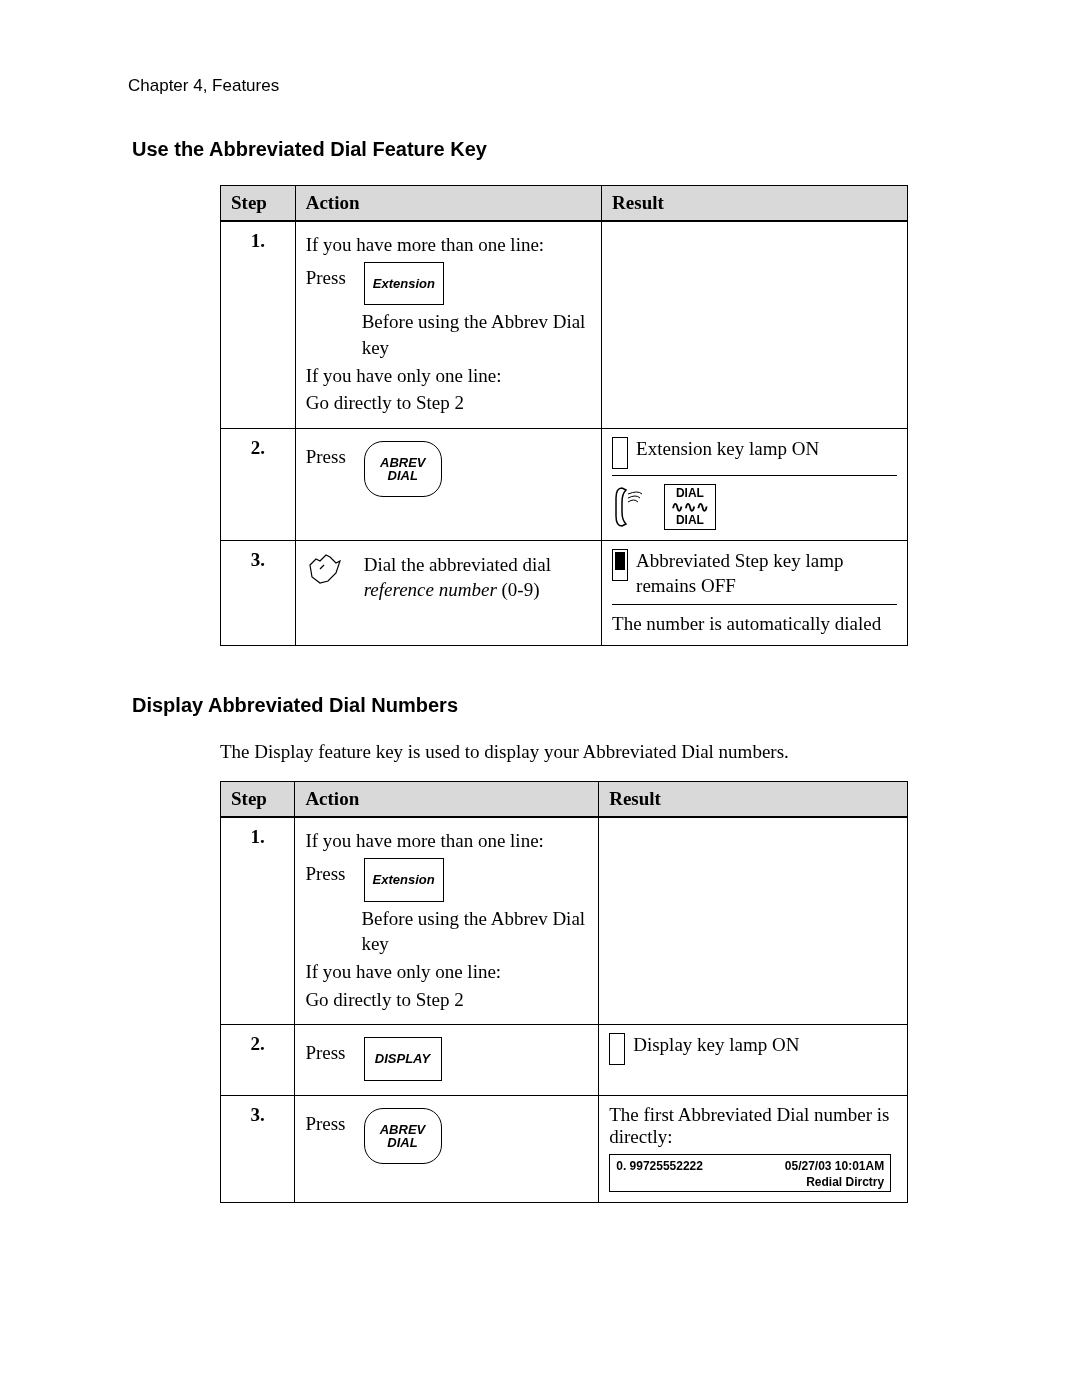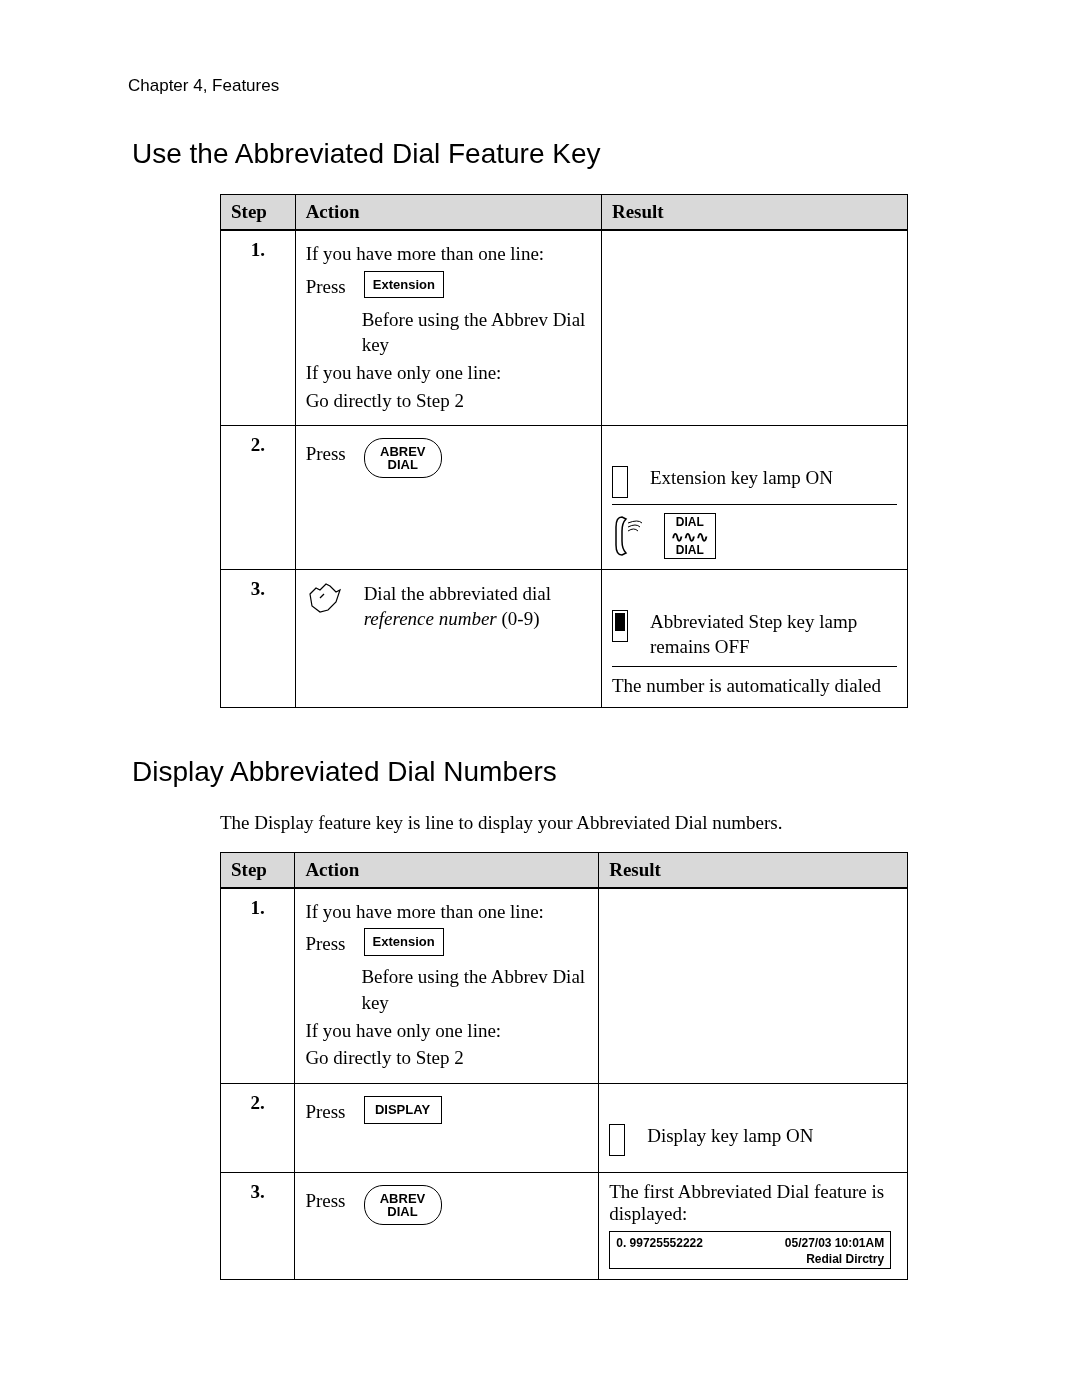--- a/index.html
+++ b/index.html
@@ -18,22 +18,22 @@
     padding: 64px 128px 64px 128px;
   }
   .chapter-header {
     font-family: Arial, Helvetica, sans-serif;
     font-size: 17px;
     margin-bottom: 42px;
     margin-top: 12px;
   }
   .section-heading {
     font-family: Arial, Helvetica, sans-serif;
-    font-weight: normal;
-    font-size: 28px;
+    font-weight: bold;
+    font-size: 20px;
     margin: 0 0 24px 4px;
   }
   .para {
     font-size: 19px;
     margin: 0 0 18px 92px;
   }
   
   table.proc {
     border-collapse: collapse;
     width: 688px;
@@ -64,47 +64,48 @@
     display: flex;
     align-items: flex-start;
     gap: 18px;
     margin: 4px 0 4px 0;
   }
   .press-row > .word { flex: 0 0 auto; line-height: 32px; }
   
   .key-btn {
     display: inline-block;
     border: 1.5px solid #000;
-    padding: 6px 8px;
+    padding: 14px 8px;
     font-family: Arial, Helvetica, sans-serif;
     font-weight: bold;
     font-size: 13px;
     line-height: 1.05;
     text-align: center;
     min-width: 60px;
+    font-style: italic;
   }
   .key-btn.small2 { line-height: 1.0; border-radius: 19px; }
   
   .lamp {
     display: inline-block;
     width: 14px;
     height: 30px;
     border: 1.5px solid #000;
     vertical-align: middle;
     margin-right: 8px;
   }
   .lamp.filled::after {
     content:"";
     display:block;
     width: 10px;
     height: 18px;
     background:#000;
     margin:2px auto 0 auto;
   }
-  .result-row { display:flex; align-items:flex-start; gap:14px; margin-bottom:6px;margin-top:32px; }
+  .result-row { display:flex; align-items:flex-start; margin-bottom:6px; }
   .result-text { flex:1; line-height:1.3; }
   .divider { border-top:1.5px solid #000; margin:6px 0 8px 0; }
   
   .handset-block { display:flex; align-items:center; gap:18px; }
   .handset-svg { width:34px; height:46px; }
   .tonebox {
     border:1.5px solid #000;
     font-family: Arial, Helvetica, sans-serif;
     font-weight:bold;
     font-size:12px;
@@ -239,21 +240,21 @@
           </div>
           <div class="divider"></div>
           <div>The number is automatically dialed</div>
         </td>
       </tr>
     </tbody>
   </table>
 
   <h2 class="section-heading">Display Abbreviated Dial Numbers</h2>
 
-  <p class="para">The Display feature key is line to display your Abbreviated Dial numbers.</p>
+  <p class="para">The Display feature key is used to display your Abbreviated Dial numbers.</p>
 
   <table class="proc">
     <thead>
       <tr>
         <th class="col-step">Step</th>
         <th class="col-action">Action</th>
         <th class="col-result">Result</th>
       </tr>
     </thead>
     <tbody>
@@ -294,21 +295,21 @@
         <td class="col-action">
           <div class="press-row">
             <span class="word">Press</span>
             <span class="key-btn small2">
               <span>ABREV</span><br>
               <span>DIAL</span>
             </span>
           </div>
         </td>
         <td class="col-result">
-          <div>The first Abbreviated Dial feature is displayed:</div>
+          <div>The first Abbreviated Dial number is directly:</div>
           <div class="lcd">
             <div class="lcd-row1">
               <span>0. 99725552222</span>
               <span>05/27/03 10:01AM</span>
             </div>
             <div class="lcd-row2">Redial   Dirctry</div>
           </div>
         </td>
       </tr>
     </tbody>

